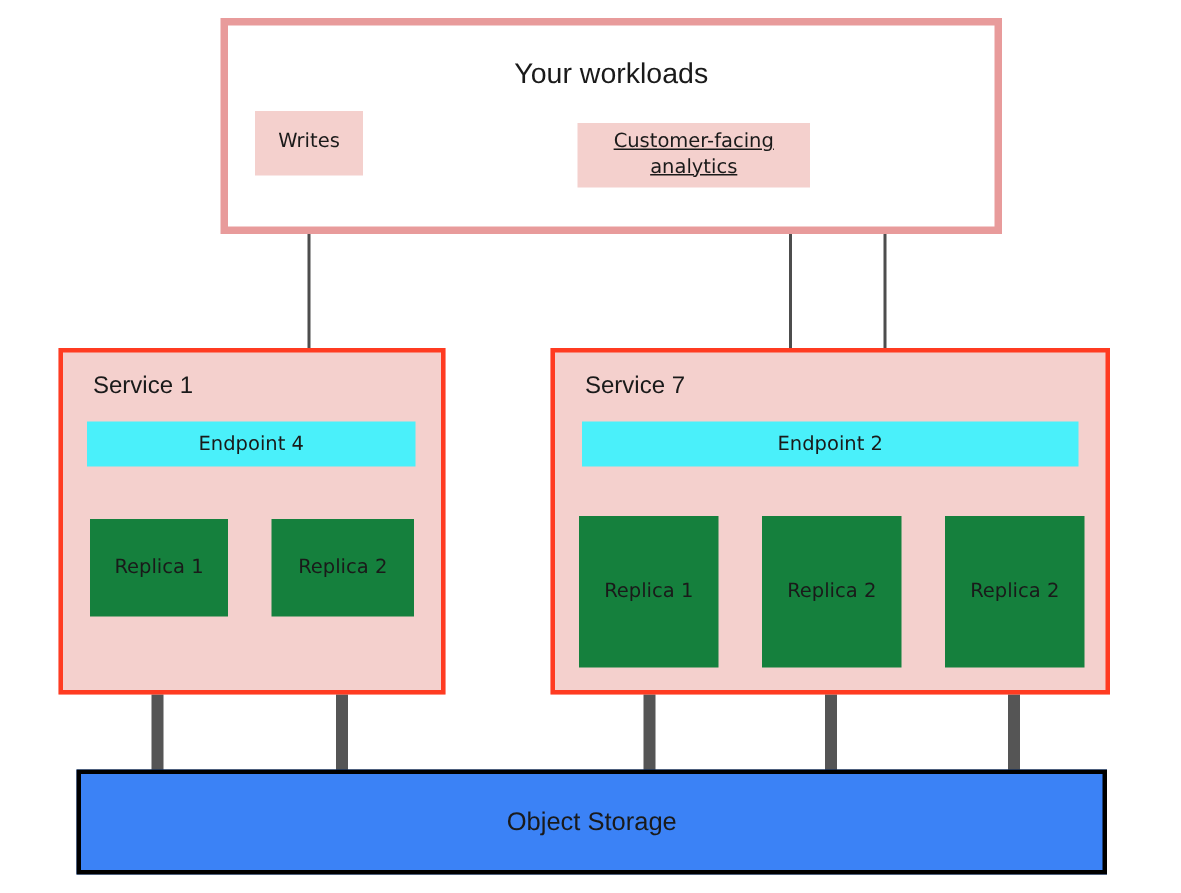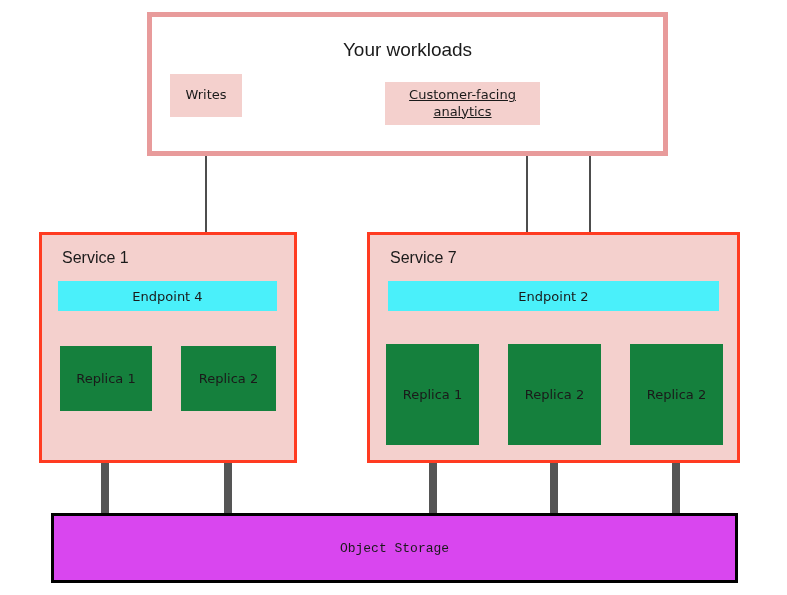--- a/index.html
+++ b/index.html
@@ -63,25 +63,25 @@
     background:#15803d;
     color:#1a1a1a;
     font-size:13px;
     display:flex;align-items:center;justify-content:center;
     font-family:"DejaVu Sans", sans-serif;
   }
 
   
   .storage-box{
     border:3px solid #000000;
-    background:#d946ef;
+    background:#3b82f6;
     color:#1a1a1a;
-    font-size:13px;
+    font-size:17px;
     display:flex;align-items:center;justify-content:center;
-    font-family:Liberation Mono, monospace;
+    font-family:Liberation Sans, sans-serif;
   }
 
   
   .pipe{background:#555555;}
 
   
   .arrow-line{background:#4d4d4d;width:2px;}
   .arrow-head{
     width:0;height:0;
     border-left:7px solid transparent;

